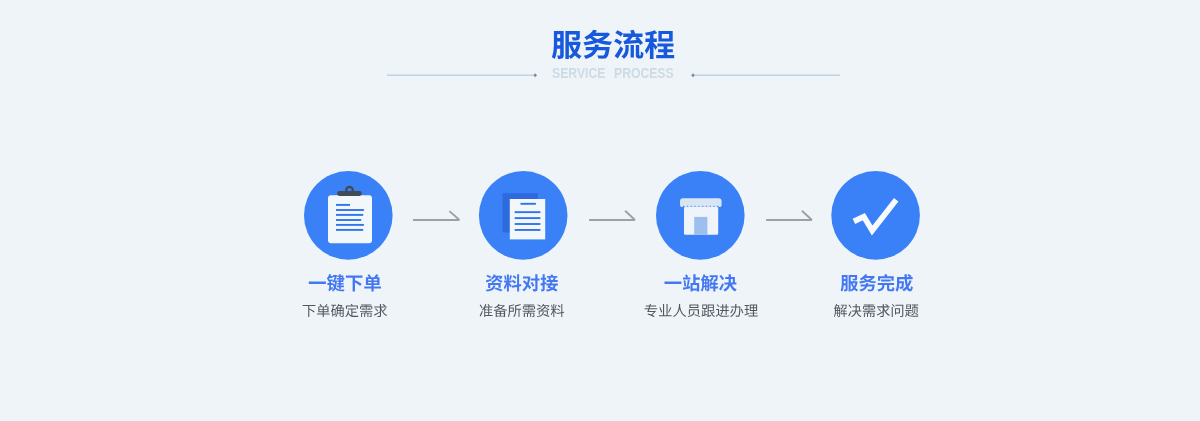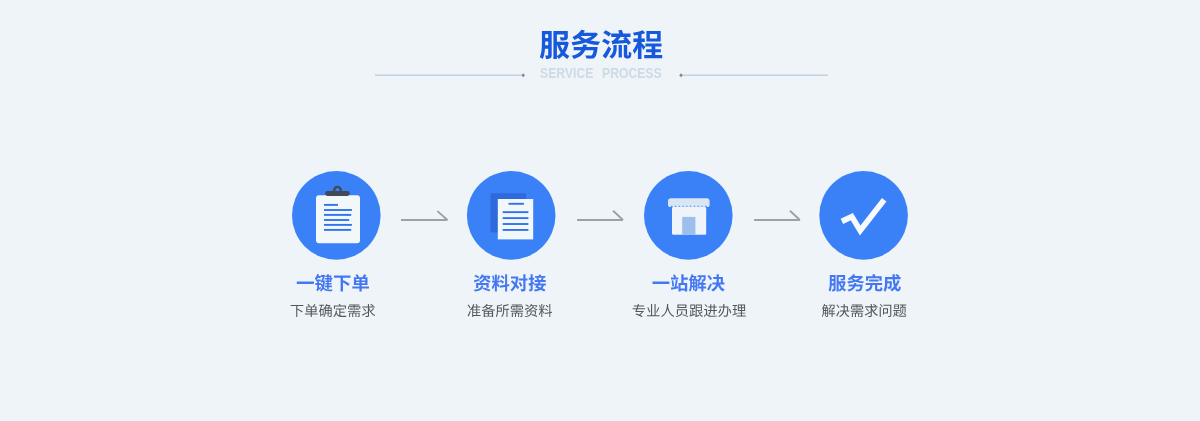--- a/index.html
+++ b/index.html
@@ -1,18 +1,18 @@
 <!DOCTYPE html>
 <html><head>
 <meta charset="utf-8">
 <title>服务流程</title>
 <style>
 html,body{margin:0;padding:0;background:#eef4f8;}
 body{font-family:"Liberation Sans", sans-serif;}
-.stage{width:1117px;height:421px;overflow:hidden;}
+.stage{width:1117px;height:421px;overflow:hidden;padding-left:12px;}
 svg{display:block;}
 </style>
 </head>
 <body>
 <div class="stage">
 <svg width="1200" height="421" viewBox="0 0 1200 421">
       <rect width="1200" height="421" fill="#eef4f8"></rect>
       <path d="M541.9 30.9V42.2C541.9 46.8 541.8 53.1 539.8 57.3C540.6 57.6 542.2 58.5 542.8 59.0C544.1 56.2 544.7 52.4 545.0 48.7H548.2V54.9C548.2 55.3 548.1 55.4 547.7 55.4C547.4 55.4 546.2 55.4 545.1 55.4C545.5 56.3 546.0 58.0 546.1 59.0C548.1 59.0 549.4 58.9 550.4 58.3C551.4 57.7 551.7 56.6 551.7 54.9V30.9ZM545.2 34.3H548.2V37.9H545.2ZM545.2 41.4H548.2V45.2H545.2L545.2 42.2ZM564.7 45.1C564.2 46.9 563.5 48.5 562.7 50.0C561.7 48.5 560.9 46.9 560.3 45.1ZM553.4 30.9V59.0H556.9V56.4C557.6 57.1 558.4 58.2 558.8 58.9C560.3 58.0 561.7 56.9 562.9 55.6C564.2 56.9 565.6 58.1 567.3 59.0C567.8 58.1 568.8 56.8 569.6 56.1C567.9 55.3 566.3 54.2 565.0 52.8C566.7 50.0 568.0 46.5 568.7 42.4L566.5 41.6L565.9 41.8H556.9V34.4H564.2V36.9C564.2 37.3 564.0 37.4 563.5 37.4C563.1 37.4 561.2 37.4 559.7 37.3C560.1 38.2 560.6 39.5 560.7 40.5C563.1 40.5 564.9 40.5 566.1 40.0C567.4 39.5 567.8 38.6 567.8 37.0V30.9ZM557.1 45.1C558.0 48.0 559.2 50.6 560.7 52.8C559.6 54.2 558.3 55.3 556.9 56.1V45.1Z M583.1 44.5C582.9 45.4 582.7 46.3 582.5 47.1H573.7V50.3H581.2C579.3 53.2 576.2 54.9 571.7 55.8C572.3 56.6 573.5 58.1 573.8 58.9C579.5 57.4 583.1 54.8 585.2 50.3H593.6C593.1 53.2 592.5 54.7 591.9 55.2C591.5 55.5 591.1 55.6 590.4 55.6C589.5 55.6 587.2 55.5 585.2 55.4C585.8 56.2 586.3 57.6 586.4 58.5C588.4 58.6 590.4 58.7 591.6 58.6C593.0 58.5 594.0 58.3 594.8 57.4C596.1 56.4 596.8 53.9 597.5 48.6C597.6 48.1 597.7 47.1 597.7 47.1H586.4C586.6 46.4 586.7 45.6 586.9 44.8ZM591.9 35.9C590.2 37.2 588.0 38.3 585.6 39.2C583.5 38.4 581.7 37.4 580.5 36.1L580.7 35.9ZM581.3 29.8C579.7 32.5 576.8 35.2 572.3 37.2C573.1 37.9 574.1 39.2 574.5 40.1C575.8 39.4 577.0 38.7 578.1 38.0C579.0 38.9 580.1 39.8 581.3 40.6C578.2 41.4 574.8 41.9 571.4 42.2C572.0 43.0 572.6 44.5 572.8 45.4C577.2 44.9 581.7 44.0 585.6 42.6C589.2 44.0 593.4 44.7 598.2 45.1C598.6 44.1 599.5 42.6 600.2 41.8C596.6 41.6 593.3 41.3 590.3 40.6C593.5 39.0 596.2 36.8 598.0 34.1L595.7 32.6L595.2 32.8H583.5C584.1 32.1 584.6 31.3 585.0 30.6Z M618.6 45.1V57.6H621.9V45.1ZM613.4 45.1V48.0C613.4 50.6 613.0 53.9 609.4 56.4C610.2 56.9 611.5 58.1 612.0 58.8C616.2 55.8 616.7 51.5 616.7 48.1V45.1ZM623.8 45.1V54.4C623.8 56.4 624.0 57.1 624.6 57.6C625.1 58.2 625.9 58.4 626.7 58.4C627.1 58.4 627.8 58.4 628.3 58.4C628.8 58.4 629.6 58.3 630.0 58.0C630.5 57.7 630.8 57.2 631.0 56.6C631.2 56.0 631.4 54.4 631.4 53.0C630.6 52.7 629.5 52.1 628.9 51.6C628.9 53.0 628.8 54.1 628.8 54.6C628.7 55.0 628.7 55.3 628.6 55.4C628.5 55.4 628.3 55.5 628.2 55.5C628.0 55.5 627.8 55.5 627.7 55.5C627.5 55.5 627.4 55.4 627.4 55.3C627.3 55.2 627.2 54.9 627.2 54.5V45.1ZM603.3 32.9C605.3 33.9 607.8 35.4 608.9 36.6L611.1 33.6C609.9 32.4 607.3 31.0 605.4 30.2ZM602.1 41.5C604.1 42.4 606.7 43.8 607.9 44.9L610.0 41.8C608.6 40.7 606.0 39.4 604.0 38.7ZM602.6 56.1 605.8 58.6C607.7 55.6 609.6 52.0 611.3 48.8L608.5 46.3C606.7 49.9 604.3 53.8 602.6 56.1ZM618.2 30.6C618.6 31.5 619.0 32.6 619.3 33.6H611.2V36.9H616.5C615.4 38.2 614.4 39.5 613.9 40.0C613.2 40.6 612.1 40.8 611.4 41.0C611.7 41.7 612.2 43.5 612.3 44.4C613.5 44.0 615.1 43.8 626.8 43.0C627.3 43.7 627.8 44.4 628.1 45.0L631.0 43.1C630.1 41.4 627.9 38.8 626.2 36.9H630.5V33.6H623.1C622.8 32.4 622.2 30.9 621.6 29.8ZM623.1 38.2 624.6 40.1 617.9 40.4C618.8 39.3 619.7 38.1 620.6 36.9H625.2Z M649.8 34.1H657.1V38.4H649.8ZM646.4 31.0V41.5H660.7V31.0ZM646.1 49.2V52.3H651.6V55.0H644.2V58.3H662.2V55.0H655.3V52.3H660.8V49.2H655.3V46.6H661.5V43.4H645.4V46.6H651.6V49.2ZM642.7 30.2C640.3 31.2 636.5 32.1 633.0 32.7C633.4 33.5 633.9 34.7 634.1 35.6C635.3 35.4 636.6 35.2 637.9 35.0V38.6H633.4V42.0H637.4C636.3 45.0 634.5 48.4 632.8 50.4C633.3 51.3 634.2 52.9 634.5 53.9C635.7 52.4 636.9 50.2 637.9 47.8V59.0H641.5V46.8C642.2 47.9 643.0 49.1 643.3 50.0L645.5 47.0C644.9 46.3 642.3 43.6 641.5 42.9V42.0H644.8V38.6H641.5V34.2C642.8 33.9 644.1 33.4 645.2 33.0Z" fill="#1659dd"></path>
       <text x="540" y="78.4" textLength="53.5" lengthAdjust="spacingAndGlyphs" font-family="Liberation Sans, sans-serif" font-weight="bold" font-size="14.1" fill="#cddbe5">SERVICE</text>
       <text x="602" y="78.4" textLength="59.6" lengthAdjust="spacingAndGlyphs" font-family="Liberation Sans, sans-serif" font-weight="bold" font-size="14.1" fill="#cddbe5">PROCESS</text>

